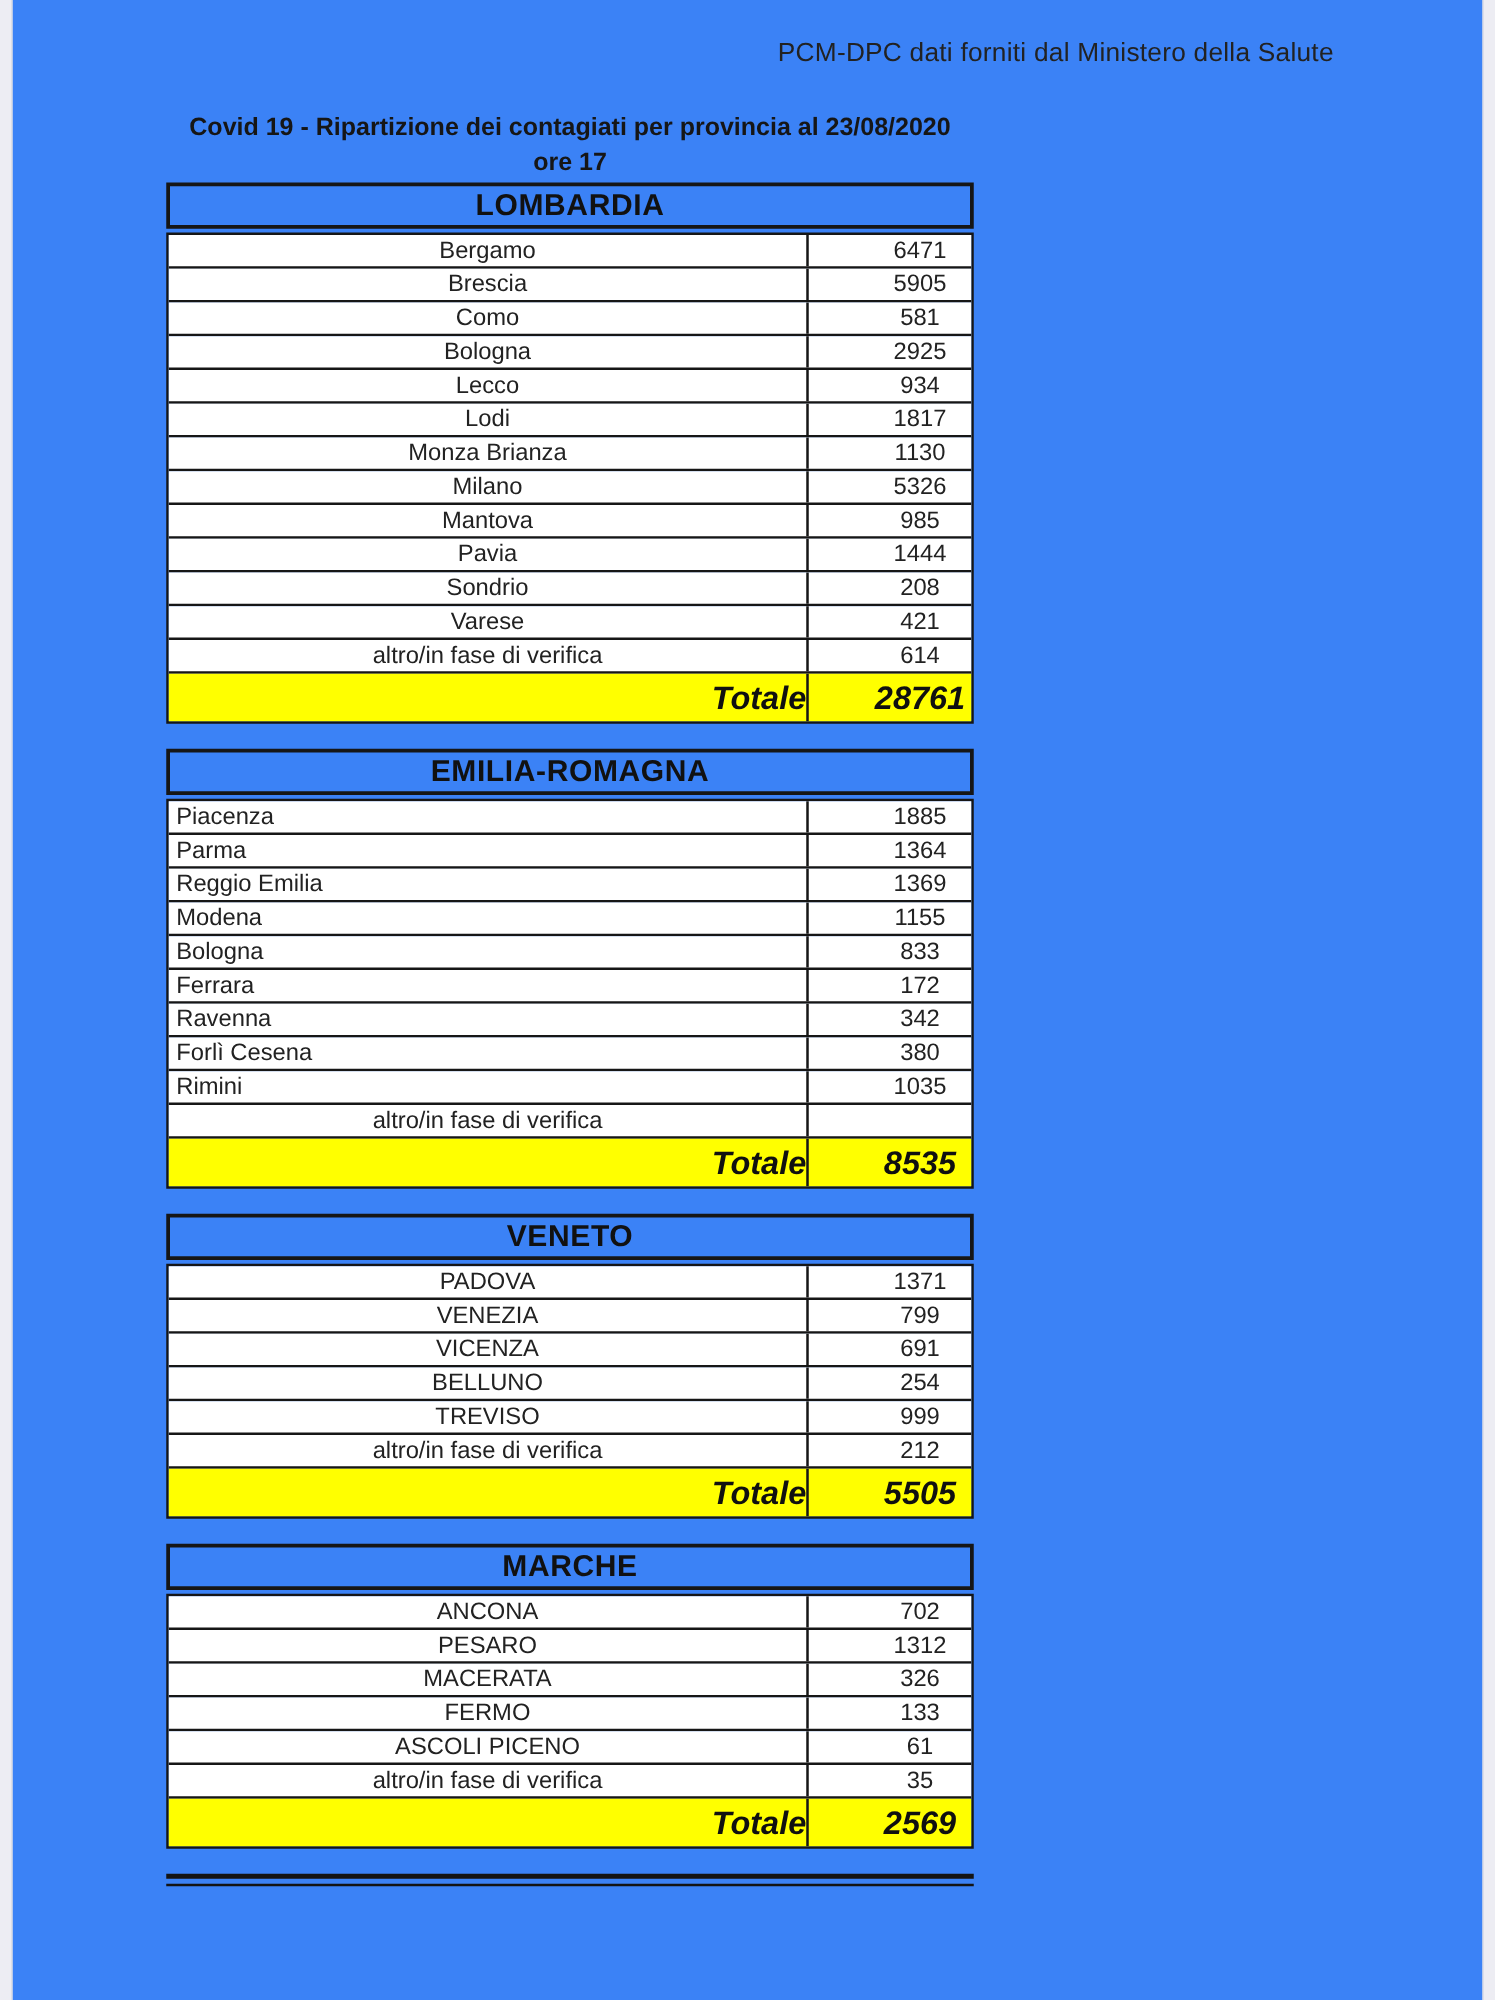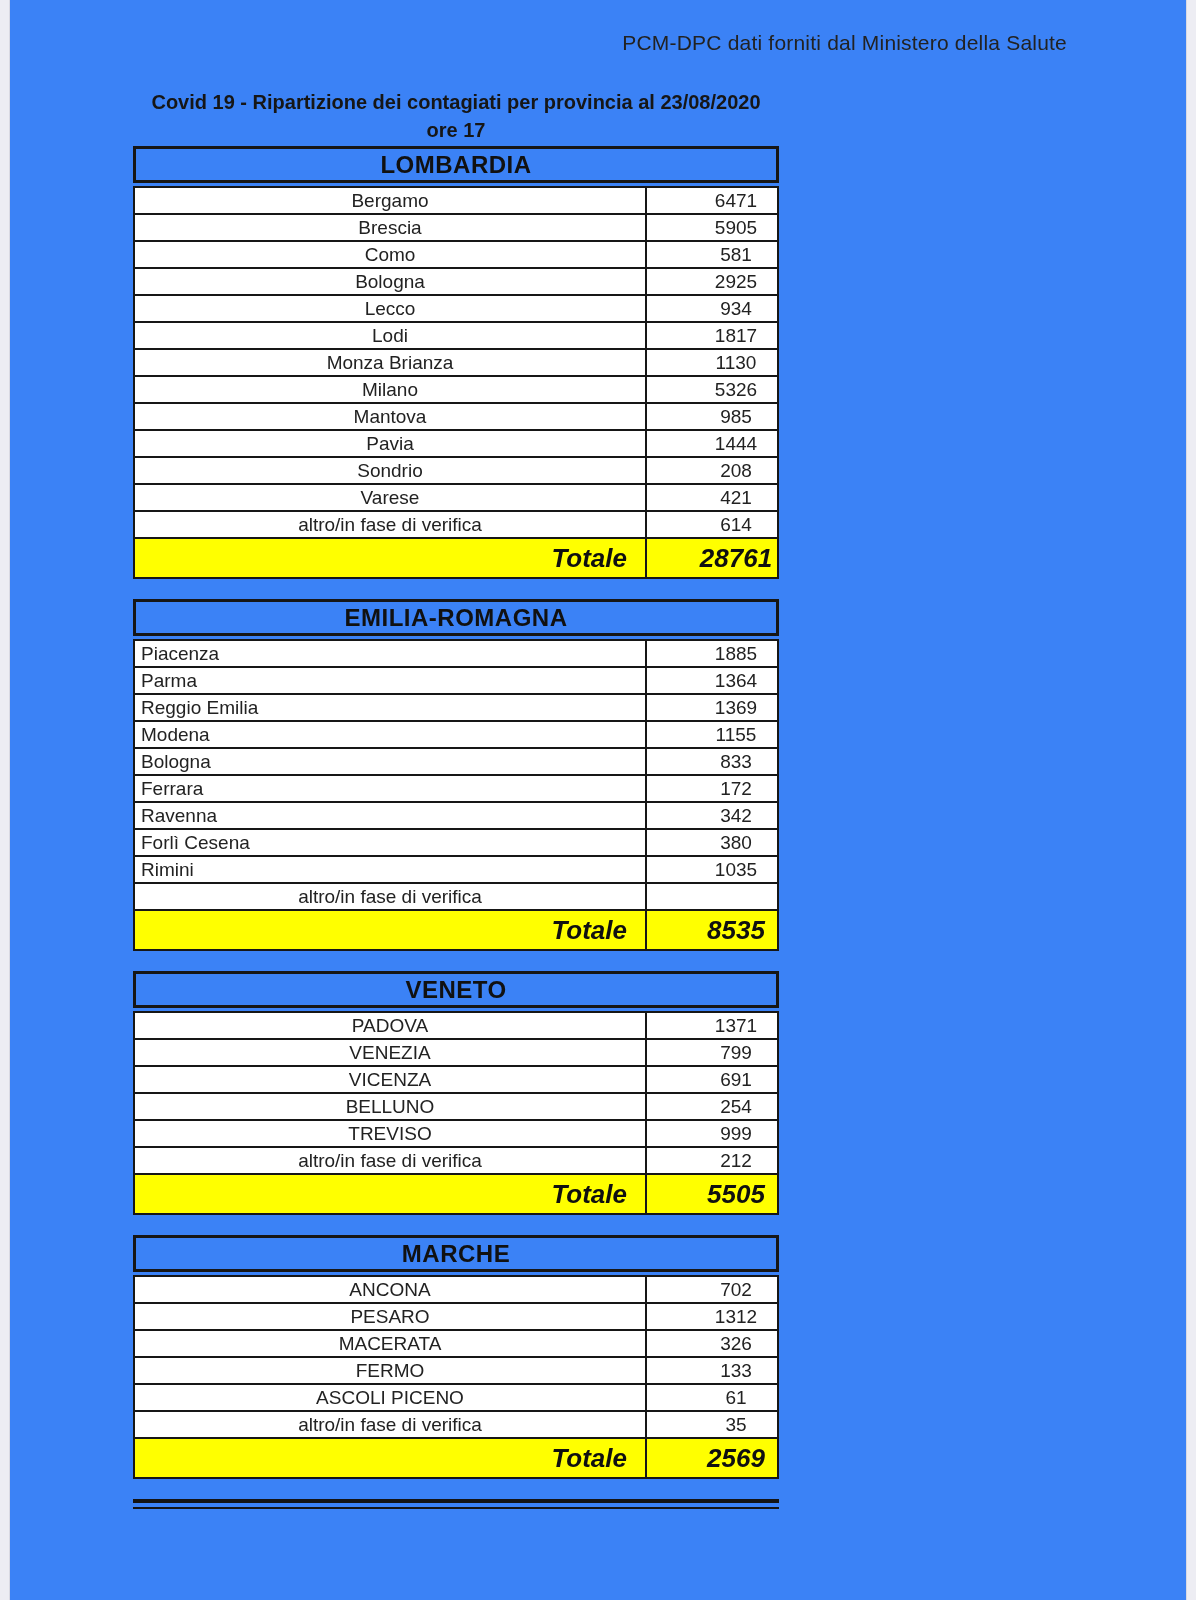--- a/index.html
+++ b/index.html
@@ -25,21 +25,21 @@
            display:flex; align-items:center; justify-content:center;
            font-weight:bold; font-size:24px; letter-spacing:0.5px; color:#111; }
   .tbody { border:2px solid #161616; }
   .row { display:flex; height:27px; border-bottom:2px solid #161616; background:#fff;gap:48px; }
   .row:last-child { border-bottom:none; }
   .cell { display:flex; align-items:center; justify-content:center; font-size:19px; color:#222; }
   .cell.name { width:512px; border-right:2px solid #161616; }
   .cell.name.left { justify-content:flex-start; padding-left:6px; }
   .cell.val { flex:1; }
   .row.total { height:38px; background:var(--hl, #ffff00); }
-  .row.total .cell.name { justify-content:flex-end; padding-right:18px; }
+  .row.total .cell.name { justify-content:flex-end; }
   .row.total .cell { font-weight:bold; font-style:italic; font-size:26px; color:#101010; }
 
   .double-rule { margin-top:18px; width:646px; height:10px;
                  border-top:4px solid #141414; border-bottom:2px solid #141414; }
 </style>
 </head>
 <body>
 
 <div class="page">
   <div class="edge left"></div>

